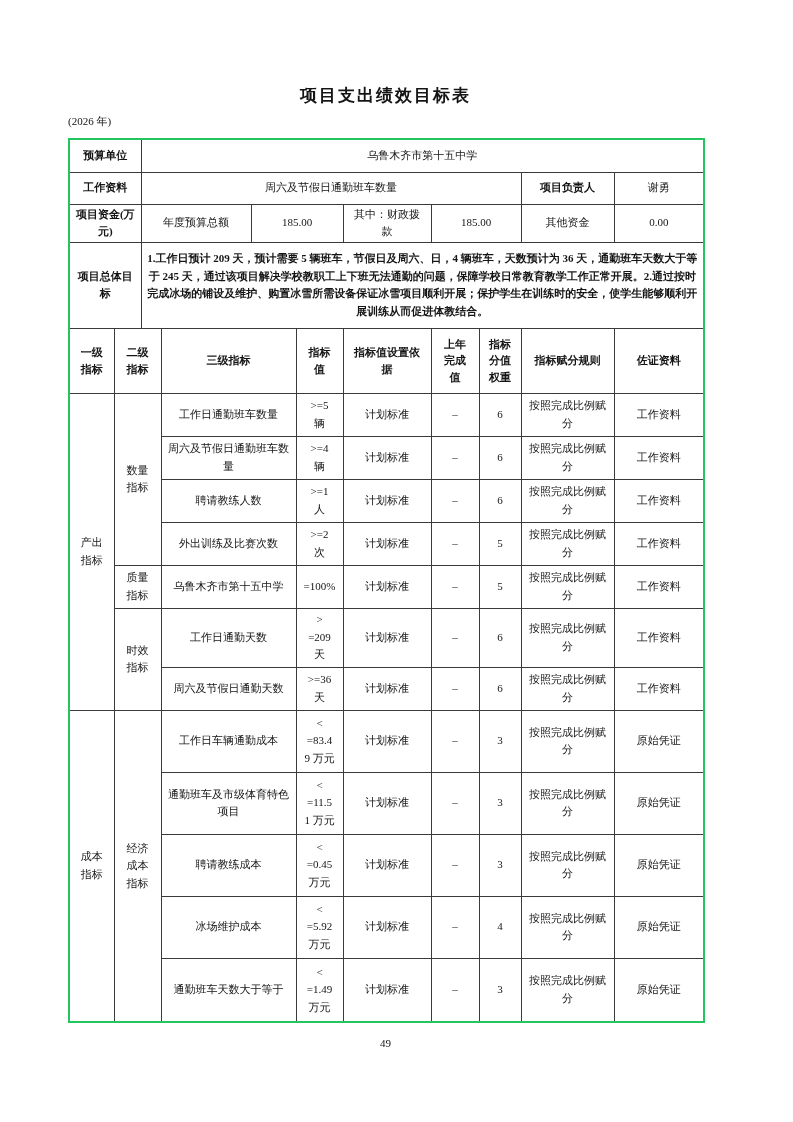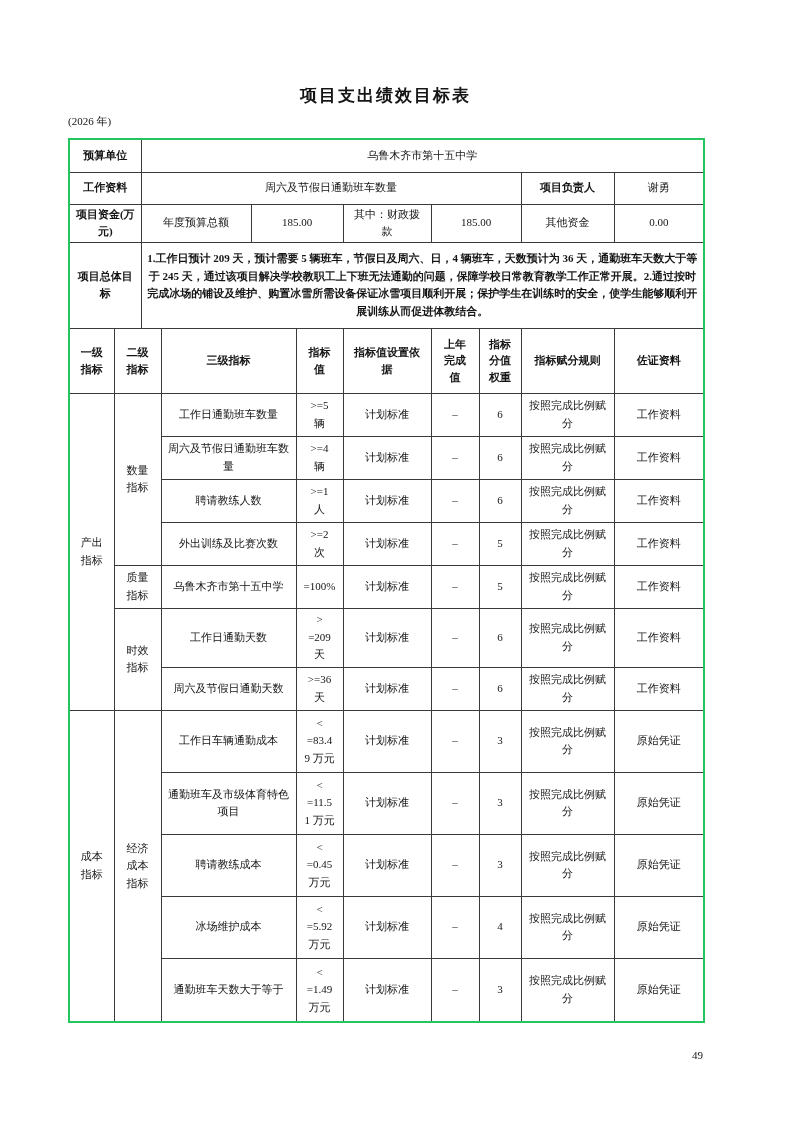--- a/index.html
+++ b/index.html
@@ -53,23 +53,23 @@
   td.goal-cell {
     white-space: normal;
     text-align: justify;
     padding: 4px 9px;
     line-height: 21px;
     font-weight: bold;
   }
   td.name-cell { line-height: 1.5; }
   .page-num {
     width: 635px;
-    text-align: right;
+    text-align: center;
     font-size: 11px;
-    margin-top: 26px;
+    margin-top: 14px;
   }
 </style>
 </head>
 <body>
 
 <div class="sheet">
 
   <h1 class="doc-title">项目支出绩效目标表</h1>
   <div class="doc-subtitle">(2026 年)</div>
 

